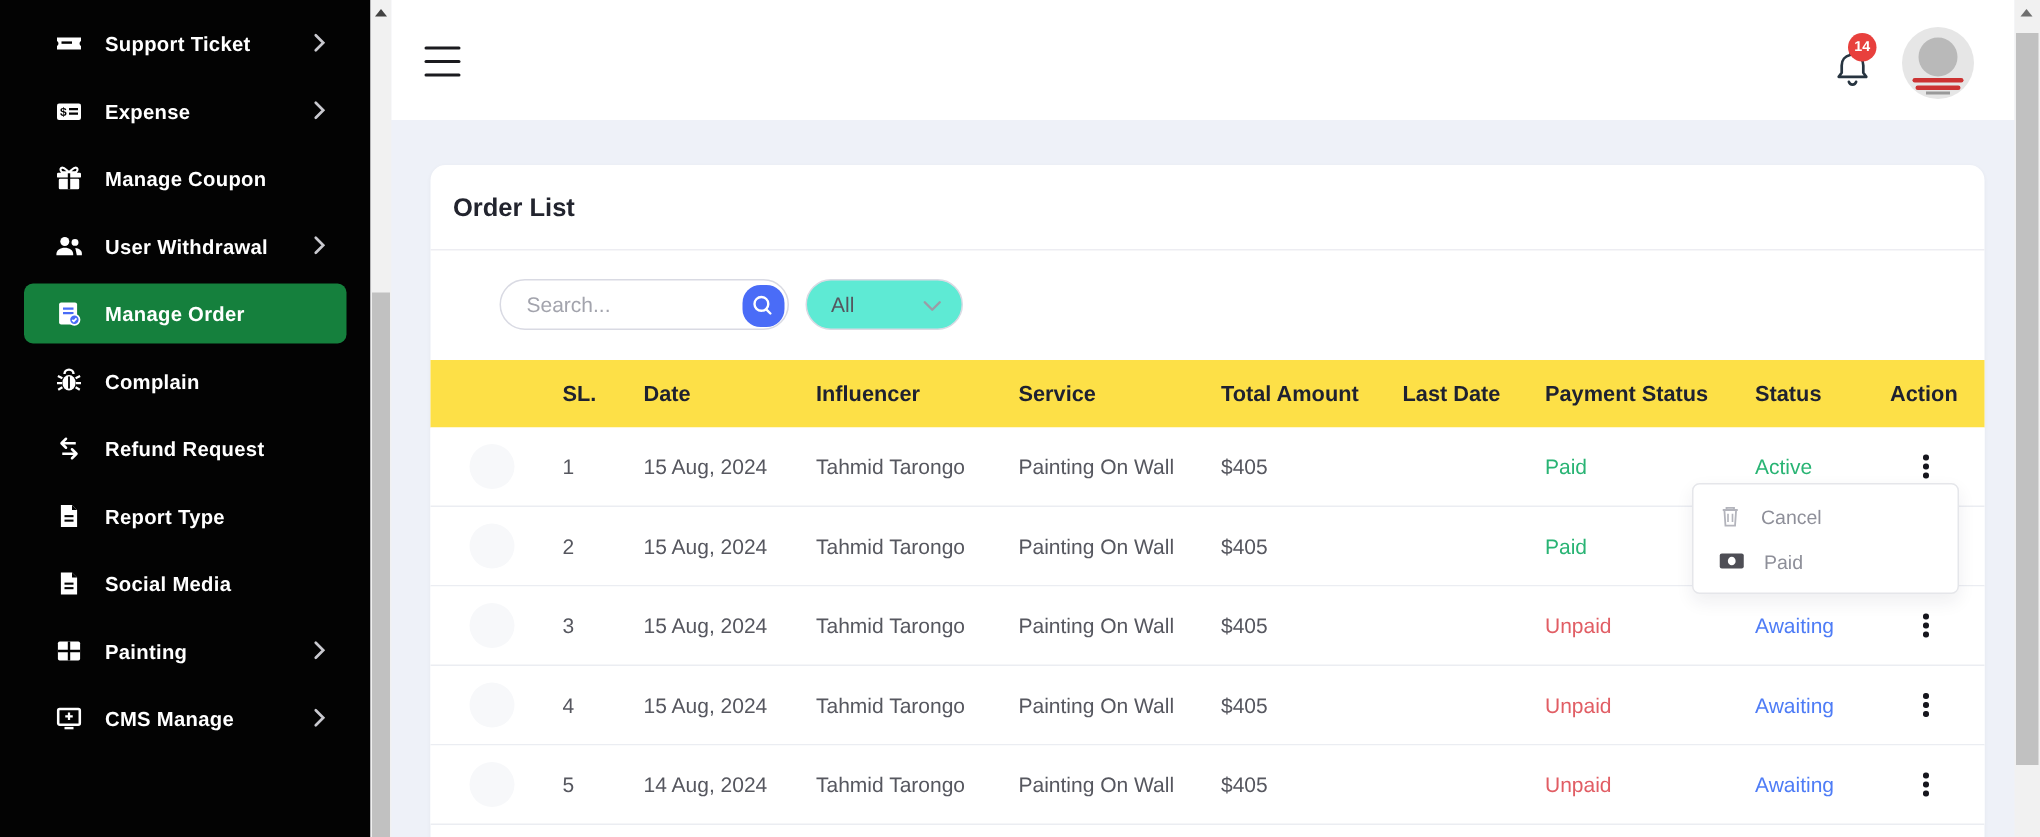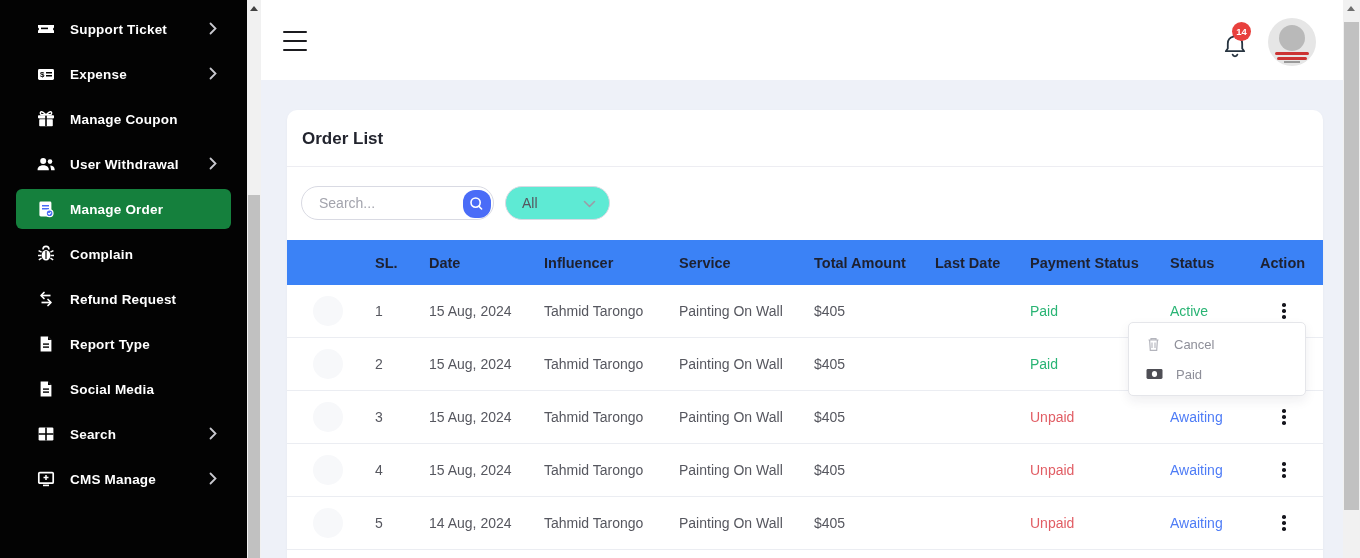--- a/index.html
+++ b/index.html
@@ -41,34 +41,34 @@
   .avatar .rtxt.l2 { top:38.5px; width:30px; left:9px; }
   .avatar .gtxt { position:absolute; left:16px; top:43px; width:16px; height:2px; background:#9a9a9a; }
 
   
   .main { position:absolute; left:261px; top:80px; width:1082px; height:478px; background:#eef1f8; overflow:hidden; }
   .card { position:absolute; left:26px; top:30px; width:1036px; height:470px; background:#fff; border-radius:10px;
           box-shadow:0 1px 3px rgba(20,20,40,.04); }
   .card-title { padding:19px 11px 0 15px; font-size:17px; font-weight:700; color:#22242e; }
   .card-divider { margin-top:17px; height:1px; background:#ededf2; }
 
-  .toolbar { position:relative; height:73px; }
+  .toolbar { position:relative; height:73px;margin-left:32px; }
   .search-box { position:absolute; left:14px; top:19px; width:193px; height:34px; border:1px solid #d9dae3; border-radius:17px; background:#fff; }
   .search-box input { position:absolute; left:17px; top:1px; width:135px; height:30px; border:none; outline:none;
                       font-size:14px; color:#43444d; font-family:"Liberation Sans", sans-serif; background:transparent; }
   .search-box input::placeholder { color:#a3a4ad; }
   .search-btn { position:absolute; right:2.5px; top:2.5px; width:28px; height:28px; border-radius:12px; background:#4a6cf7;
                 border:none; display:flex; align-items:center; justify-content:center; cursor:pointer; }
   .filter-select { position:absolute; left:218px; top:19px; width:105px; height:34px; border:1px solid #d9dae3; border-radius:17px;
                    display:flex; align-items:center; cursor:pointer; background:#5eead4; }
   .filter-select .val { margin-left:16px; font-size:14px; color:#55565f; }
   .filter-select .chev { position:absolute; right:13px; top:13px; }
 
   .tbl-header, .tbl-row { display:grid; grid-template-columns:74px 54px 115px 135px 135px 121px 95px 140px 90px 77px; align-items:center; }
-  .tbl-header { height:45px; background:#3b82f6; }
+  .tbl-header { height:45px; background:#fde047; }
   .tbl-header .hc { font-size:14.5px; font-weight:600; color:#1e2130; padding-left:14px; white-space:nowrap; }
   .tbl-row { height:53px; border-bottom:1px solid #ebedf2; background:#fff; }
   .tbl-row .c { font-size:14px; color:#56575f; padding-left:14px; white-space:nowrap; }
   .img-ph { width:30px; height:30px; border-radius:50%; background:#f7f8fa; margin-left:12px; }
   .st-green { color:#29b474 !important; }
   .st-red { color:#e15d64 !important; }
   .st-blue { color:#4e7cf6 !important; }
   .kebab { width:28px; height:28px; margin-left:24px; display:flex; flex-direction:column; align-items:center; justify-content:center; gap:2.6px; cursor:pointer; background:none; border:none; }
   .kebab i { width:3.6px; height:3.6px; border-radius:50%; background:#16161d; }
 
@@ -209,21 +209,21 @@
       <span class="lbl">Social Media</span>
     </div>
 
     <div class="side-item">
       <span class="ic">
         <svg width="20" height="20" viewBox="0 0 20 20">
             <rect x="2.6" y="3.6" width="14.8" height="12.8" rx="1.2" fill="#fff"></rect>
             <path d="M2.6 10h14.8M10 3.6v12.8" stroke="#030303" stroke-width="1.6"></path>
           </svg>
       </span>
-      <span class="lbl">Search</span>
+      <span class="lbl">Painting</span>
       <span class="chev">
           <svg width="8" height="13" viewBox="0 0 8 13">
             <path d="M1.5 1.5L6.5 6.5L1.5 11.5" stroke="#c9c9cf" stroke-width="1.8" fill="none" stroke-linecap="round"></path>
           </svg>
         </span>
     </div>
 
     <div class="side-item">
       <span class="ic">
         <svg width="20" height="20" viewBox="0 0 20 20">

